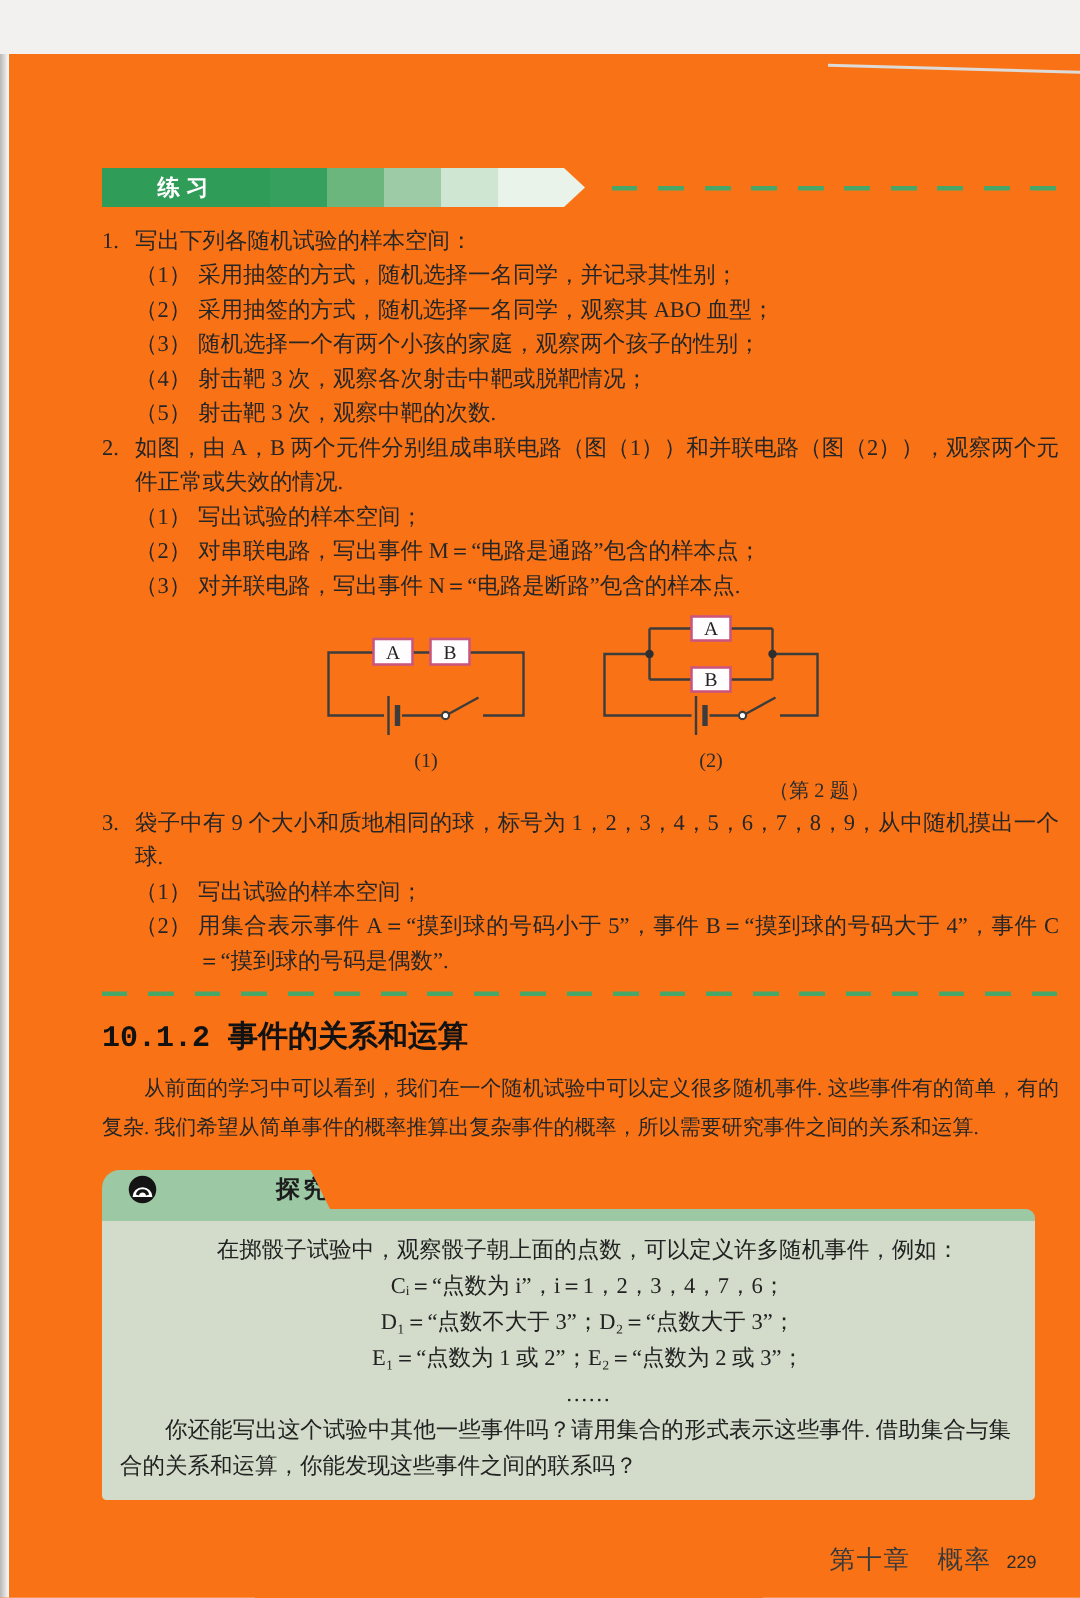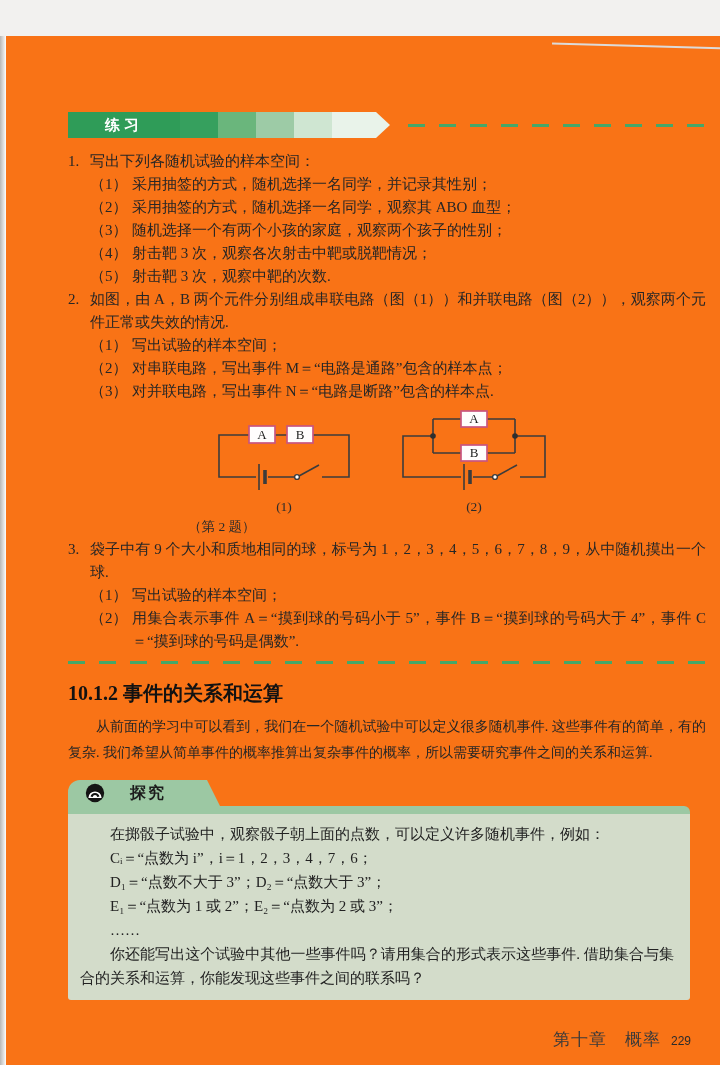--- a/index.html
+++ b/index.html
@@ -38,45 +38,45 @@
   .ibody{flex:1;}
   .sub{display:flex;}
   .smark{flex:none;width:42px;}
   .stext{flex:1;}
 
   
   .figwrap{margin:6px 0 2px 120px;width:392px;}
   .figs{display:flex;align-items:flex-end;gap:30px;justify-content:center;}
   .fig{display:flex;flex-direction:column;align-items:center;}
   .figcap{font-size:13.5px;line-height:18px;margin-top:1px;color:#2b2b2b;}
-  .fignote{text-align:left;font-size:13.5px;line-height:18px;margin-top:2px;color:#2b2b2b;}
+  .fignote{text-align:right;font-size:13.5px;line-height:18px;margin-top:2px;color:#2b2b2b;}
   .wire{stroke:#3c3c3c;stroke-width:1.6;fill:none;}
   .comp{fill:#fffdfd;stroke:#c9557f;stroke-width:1.7;}
   .complabel{font-size:13px;fill:#222;font-family:"Liberation Serif","DejaVu Serif",serif;}
   .thick{stroke:#3c3c3c;stroke-width:3.6;fill:none;}
   .dot{fill:#2e2e2e;}
 
   .sep{margin-top:8px;}
 
   
-  .heading{margin-top:16px;font-family:Liberation Serif, serif;
+  .heading{margin-top:16px;font-family:Liberation Mono, monospace;
     font-size:20px;font-weight:bold;color:#121212;line-height:26px;}
   .para{margin-top:8px;font-size:14px;line-height:26px;text-indent:2em;text-align:justify;}
 
   
   .explore{margin-top:14px;width:622px;}
   .explore-tab{width:152px;height:26px;background:#9cc8a3;border-radius:12px 10px 0 0;
     clip-path:polygon(0 0,calc(100% - 13px) 0,100% 100%,0 100%);
-    display:flex;align-items:center;gap:24px;padding-left:16px;box-sizing:border-box;}
+    display:flex;align-items:center;gap:24px;padding-left:16px;box-sizing:border-box;justify-content:space-between;}
   .explore-tab .tlabel{font-family:"Liberation Sans","DejaVu Sans",sans-serif;
     font-size:16px;font-weight:bold;color:#1c1c1c;letter-spacing:2px;}
   .explore-band{height:8px;background:#9cc8a3;border-radius:0 6px 0 0;}
   .explore-body{background:#d3dcca;padding:8px 16px 10px 12px;border-radius:0 0 3px 3px;
     font-size:15px;line-height:24px;color:#222;}
-  .eline{text-indent:2em;}
+  .eline{text-indent:2em;text-align:center;}
   .equestion{text-indent:2em;text-align:justify;margin:0;}
 
   
   .footer{position:absolute;left:553px;top:992px;display:flex;align-items:baseline;
     white-space:nowrap;color:#3a3a3a;}
   .footer .chap{font-size:17px;letter-spacing:1px;}
   .footer .pg{font-size:12px;margin-left:10px;font-family:"Liberation Sans","DejaVu Sans",sans-serif;color:#2b2b2b;}
 </style>
 </head>
 <body>

